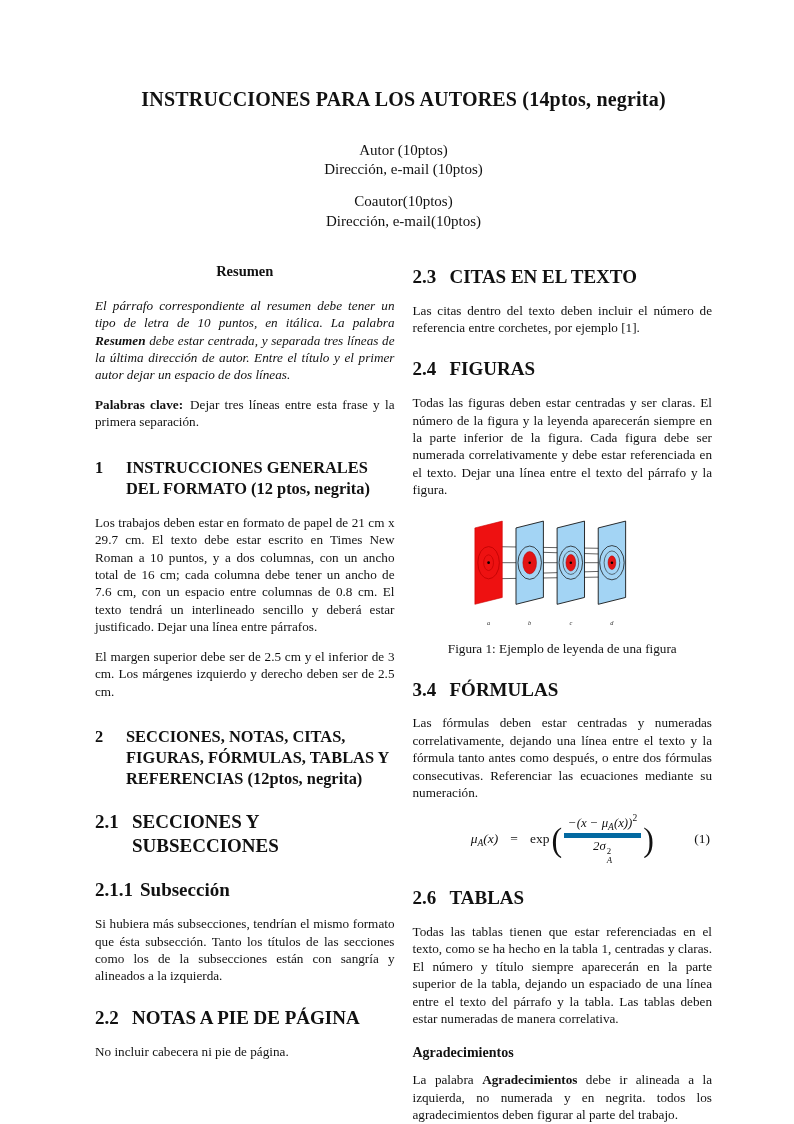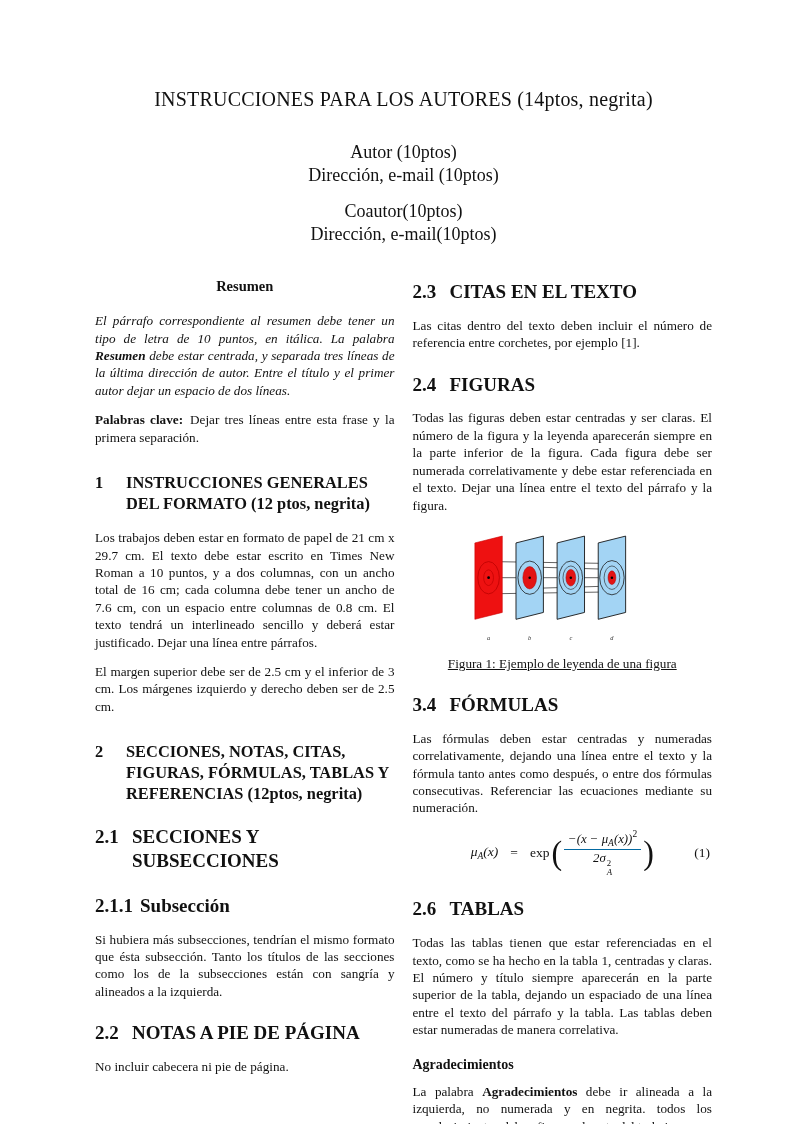--- a/index.html
+++ b/index.html
@@ -3,24 +3,24 @@
 <meta charset="utf-8">
 <style>
   html,body{margin:0;padding:0;background:#e8e8e8;}
   .page{
     width:794px;height:1124px;background:#ffffff;margin:0 auto;
     font-family:"Liberation Serif","DejaVu Serif",serif;color:#111;
     position:relative;overflow:hidden;box-sizing:border-box;
     padding:88px 82px 40px 95px;
   }
   .doc-title{
-    text-align:center;font-weight:normal;font-size:20px;letter-spacing:.2px;
+    text-align:center;font-weight:bold;font-size:20px;letter-spacing:.2px;
     margin:0 0 30px 0;
   }
-  .authors{text-align:center;font-size:18px;line-height:1.28;}
+  .authors{text-align:center;font-size:15px;line-height:1.28;}
   .author-block{margin-bottom:13px;}
   .columns{display:flex;gap:18px;margin-top:32px;}
   .col{flex:1;min-width:0;}
   .p{
     font-size:13.2px;line-height:1.32;text-align:justify;margin:0 0 12px 0;
     hyphens:auto;-webkit-hyphens:auto;
   }
   .italic{font-style:italic;}
   .bold{font-weight:bold;}
   .abstract-heading{
@@ -32,42 +32,42 @@
     margin:26px 0 15px 0;
   }
   .h-big .num{min-width:31px;}
   .h-sub{
     display:flex;font-weight:bold;font-size:19px;line-height:1.25;
     margin:21px 0 13px 0;
   }
   .h-sub .num{min-width:37px;}
   .h-subsub .num{min-width:45px;}
   .ack-heading{font-weight:bold;font-size:14px;margin:18px 0 10px 0;}
-  .figure-wrap{margin:14px 0 8px 0;text-align:center;text-decoration:underline;}
+  .figure-wrap{margin:14px 0 8px 0;text-align:center;}
   .figure-svg{display:inline-block;}
   .fig-caption{font-size:13.2px;text-align:center;margin:6px 0 4px 0;}
   
   .formula-row{
     position:relative;display:flex;justify-content:center;align-items:center;
     margin:6px 0 14px 0;font-size:13.5px;white-space:nowrap;
   }
   .mvar{font-style:italic;}
   .msub{font-size:9.5px;vertical-align:-3px;font-style:italic;}
   .msup{font-size:9.5px;vertical-align:6px;}
   .meq{margin:0 12px;}
   .mexp{margin-right:2px;}
   .bigparen{
     font-size:32px;font-weight:400;line-height:.85;
     transform:scaleY(1.05);display:inline-block;
   }
   .frac{
     display:inline-flex;flex-direction:column;align-items:center;
     vertical-align:middle;margin:0 2px;font-size:12.8px;
   }
-  .frac .numr{border-bottom:1px solid #0369a1;padding:0 4px 1px 4px;}
+  .frac .numr{border-bottom:5px solid #0369a1;padding:0 4px 1px 4px;}
   .frac .denr{padding-top:1px;}
   .ss{
     display:inline-flex;flex-direction:column;line-height:1;
     font-size:8.8px;vertical-align:-4px;margin-left:1px;
   }
   .ss .s-sup{display:block;}
   .ss .s-sub{display:block;font-style:italic;}
   .eqnum{position:absolute;right:2px;top:50%;transform:translateY(-50%);}
 </style>
 </head>

